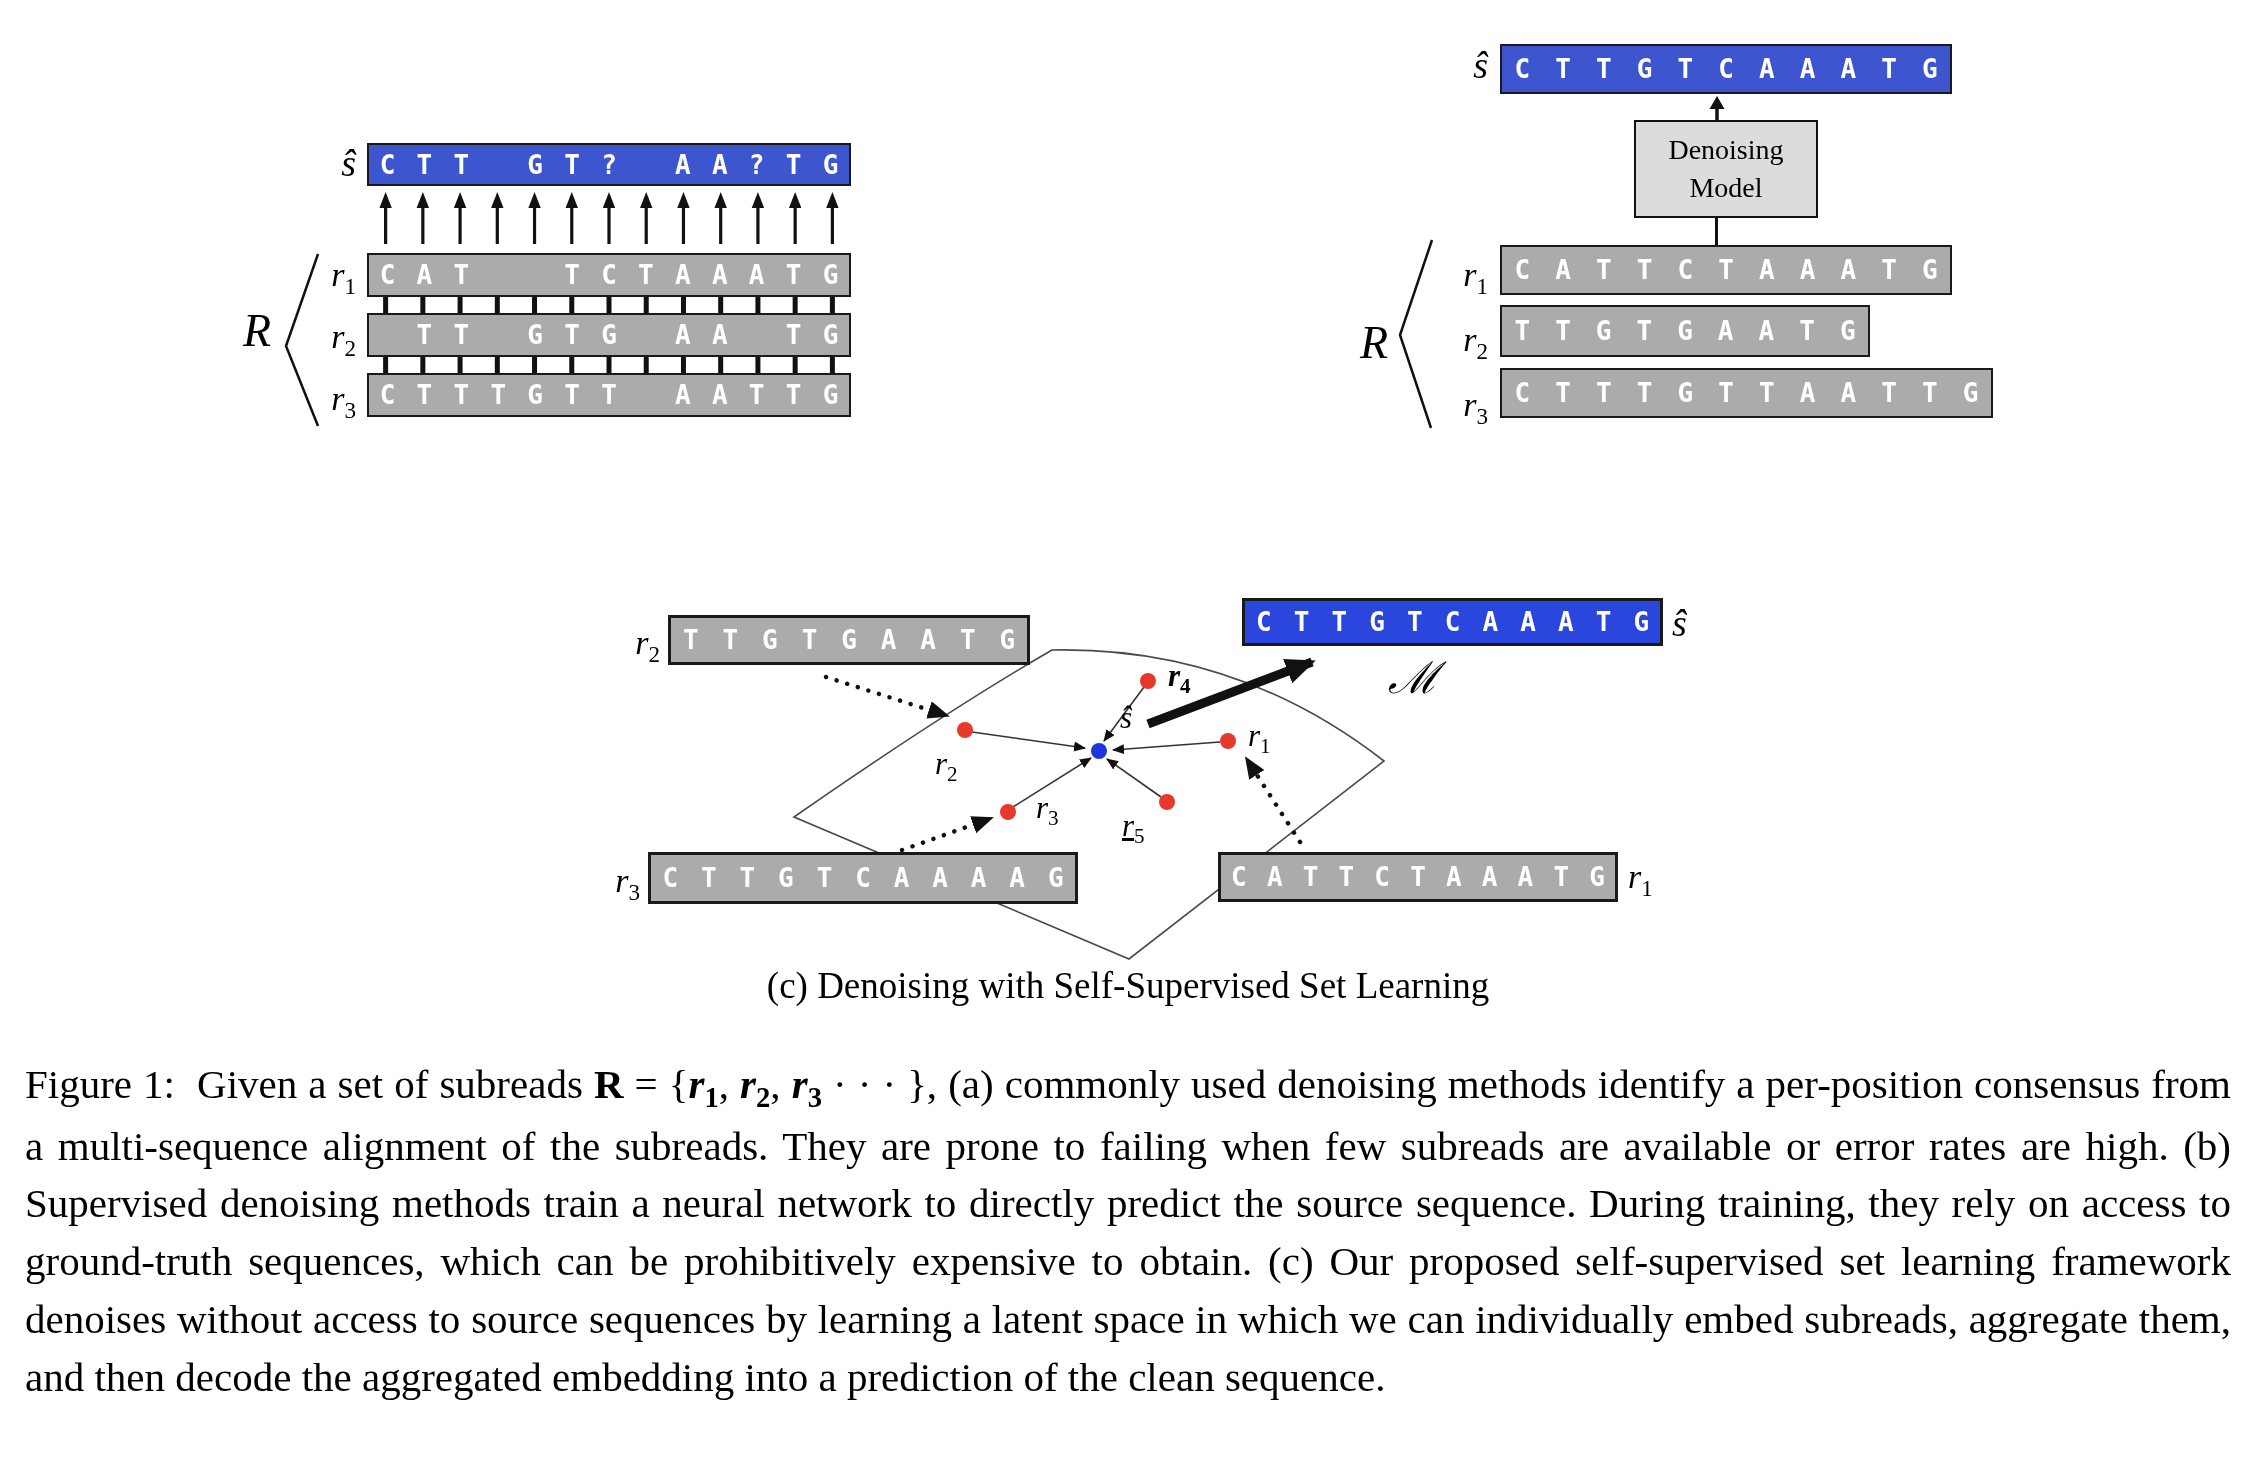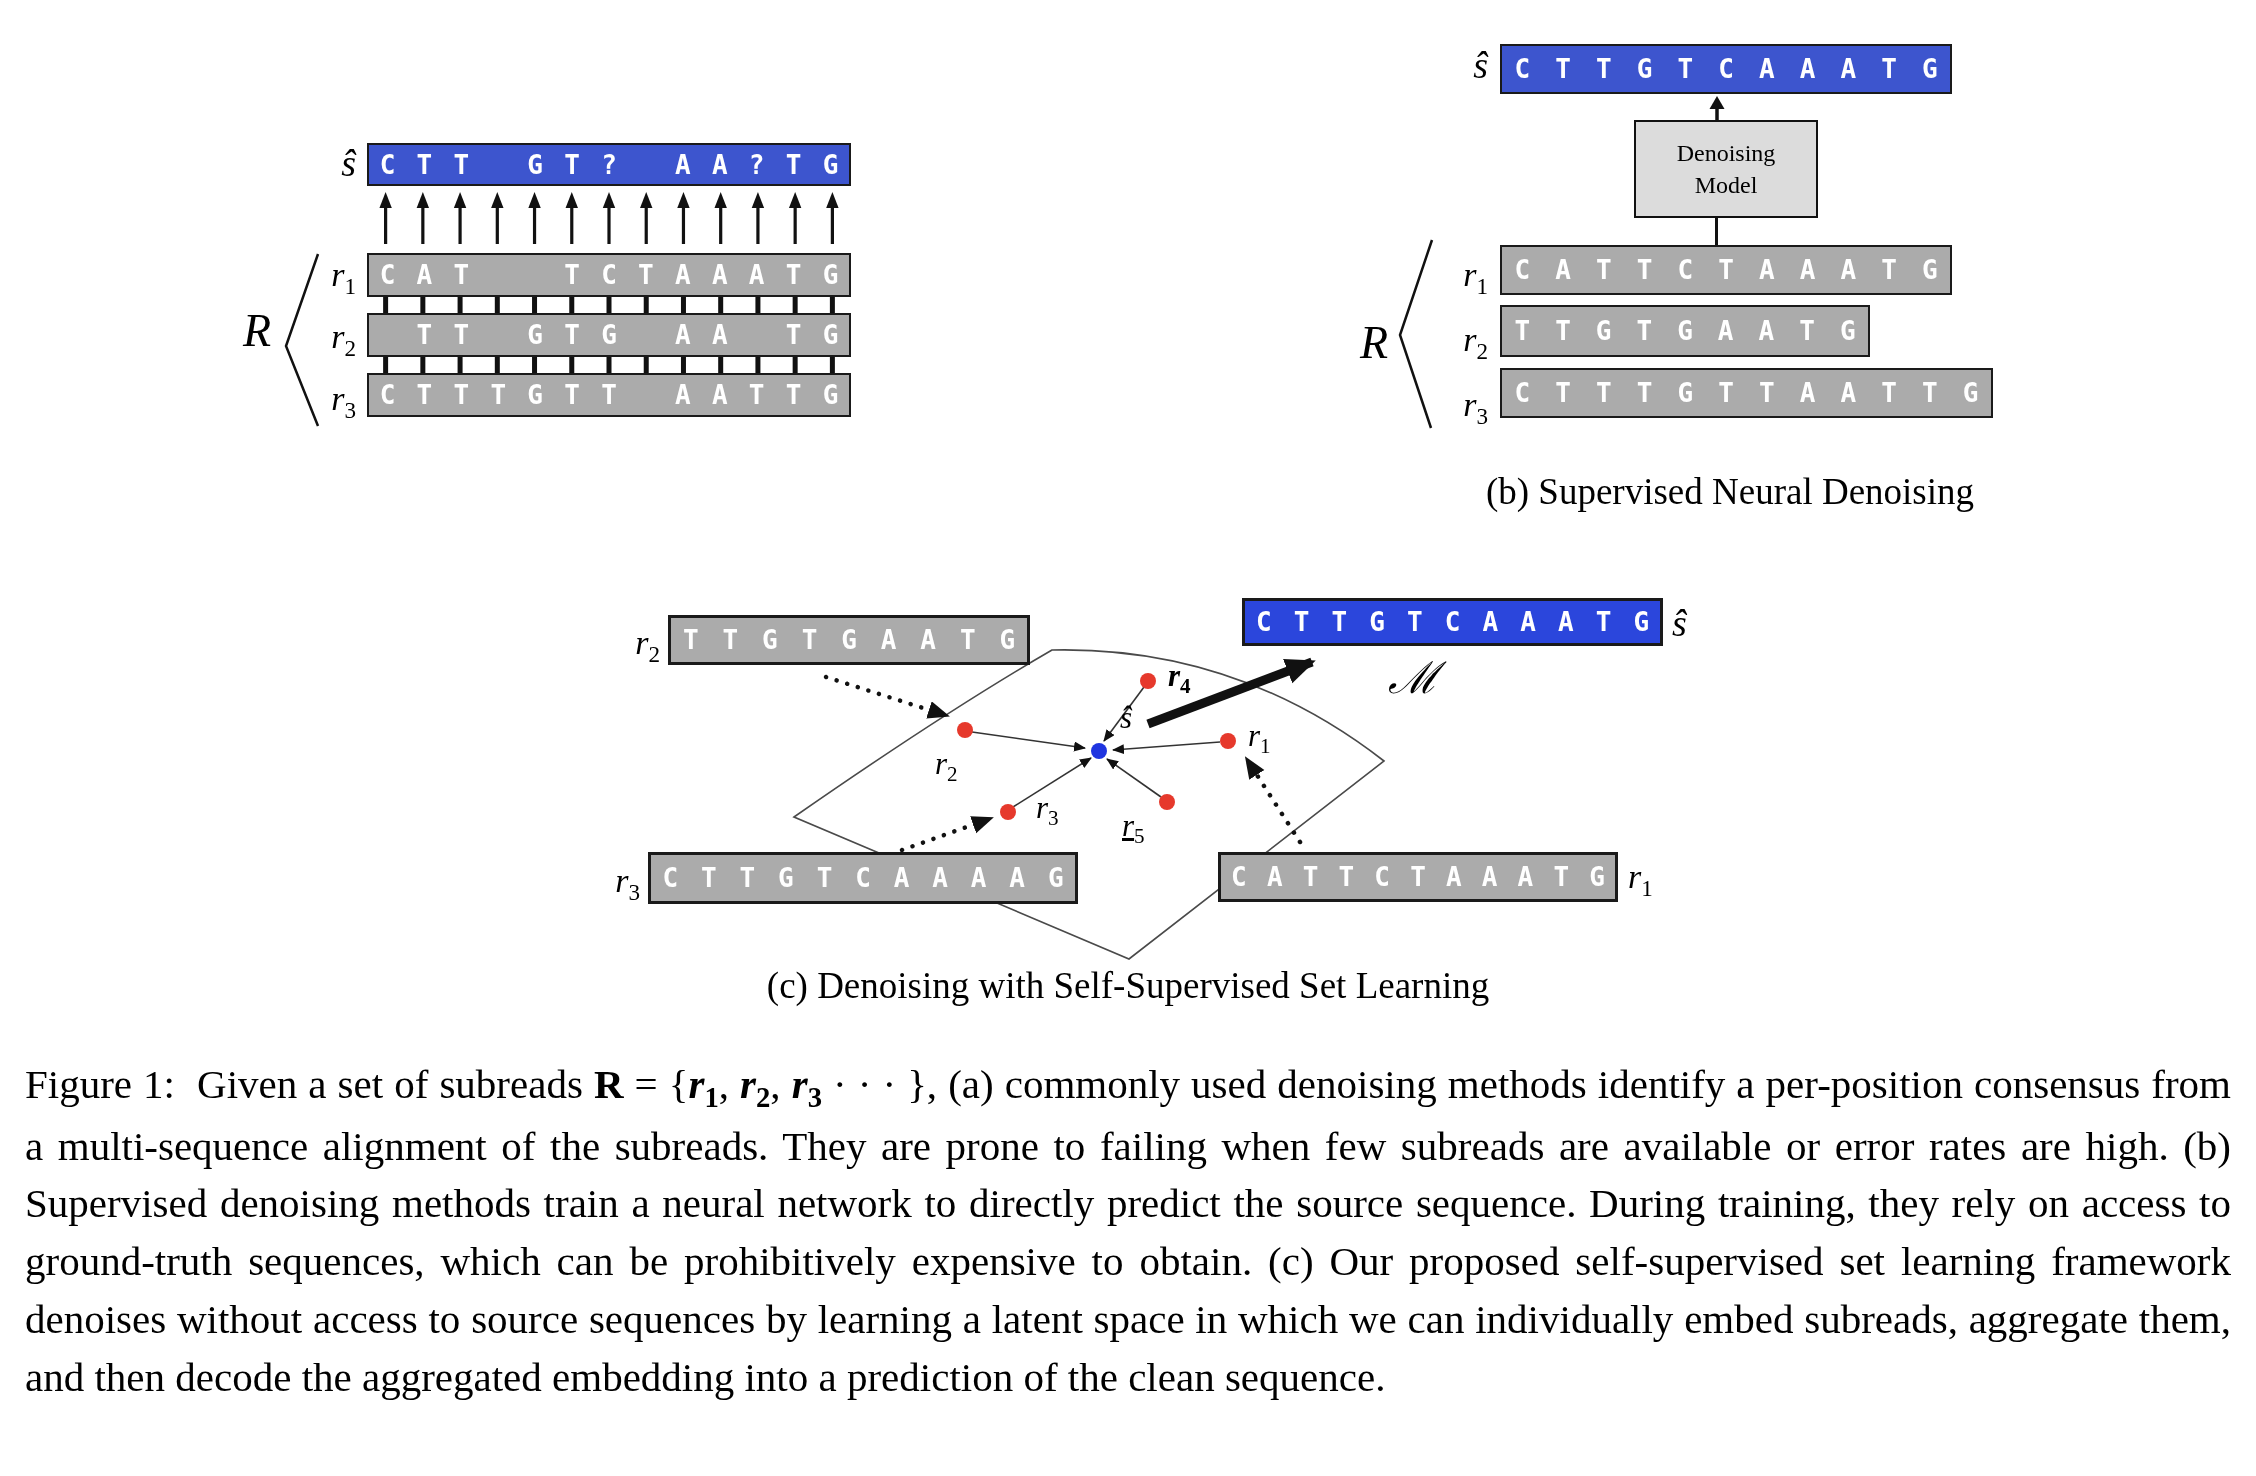--- a/index.html
+++ b/index.html
@@ -20,21 +20,21 @@
   .mlabel{font-family:"Liberation Serif", serif;font-style:italic;font-size:34px;line-height:1;}
   .mlabel sub{font-style:normal;font-size:0.68em;}
   .shat{font-size:38px;}
   .setR{font-size:46px;}
   .scriptM{font-size:44px;font-style:italic;font-family:"DejaVu Serif","Liberation Serif",serif;}
   .ptlabel{font-size:31px;}
   .panel-caption{font-size:37px;text-align:center;white-space:nowrap;}
 
   .modelbox{background:#DCDCDC;border:2px solid #111;box-sizing:border-box;
      display:flex;flex-direction:column;align-items:center;justify-content:center;}
-  .modelbox div{font-size:24px;line-height:1.35;}
+  .modelbox div{font-size:28px;line-height:1.35;}
 
   .vline{background:#111;}
 
   
   #figcap{font-size:41px;line-height:1.41;text-align:justify;}
   #figcap .b{font-weight:bold;}
   #figcap .bi{font-weight:bold;font-style:italic;}
   #figcap sub{font-weight:bold;font-size:0.7em;}
   svg{display:block;}
 </style>
@@ -253,21 +253,20 @@
         <span>T</span>
         <span>T</span>
         <span>G</span>
       </div>
 
     <span class="abs mlabel setR" style="left:0px;top:290px;width:48px;text-align:right;">R</span>
     <svg class="abs" style="left:54px;top:206px;" width="44" height="196">
       <polyline points="38,4 6,99 37,192" fill="none" stroke="#111" stroke-width="2.5"></polyline>
     </svg>
 
-    <div class="abs panel-caption" style="left:0px;top:440px;width:780px;">(b) Supervised Neural Denoising</div>
   </div>
 
   <div class="abs" style="left:560px;top:560px;width:1180px;height:460px;">
 
     <svg class="abs" style="left:0;top:0;" width="1180" height="420">
       <path d="M 234,257 Q 385,152 492,90 Q 676,86 824,201 L 569,399 Q 440,345 234,257 Z" fill="#ffffff" stroke="#4a4a4a" stroke-width="1.6"></path>
     </svg>
 
     <span class="abs mlabel" style="left:40px;top:66px;width:60px;text-align:right;"><i>r</i><sub>2</sub></span>
     <div class="abs seqbox graybox graybox-c" style="left:108px;top:55px;width:362px;height:50px;">

